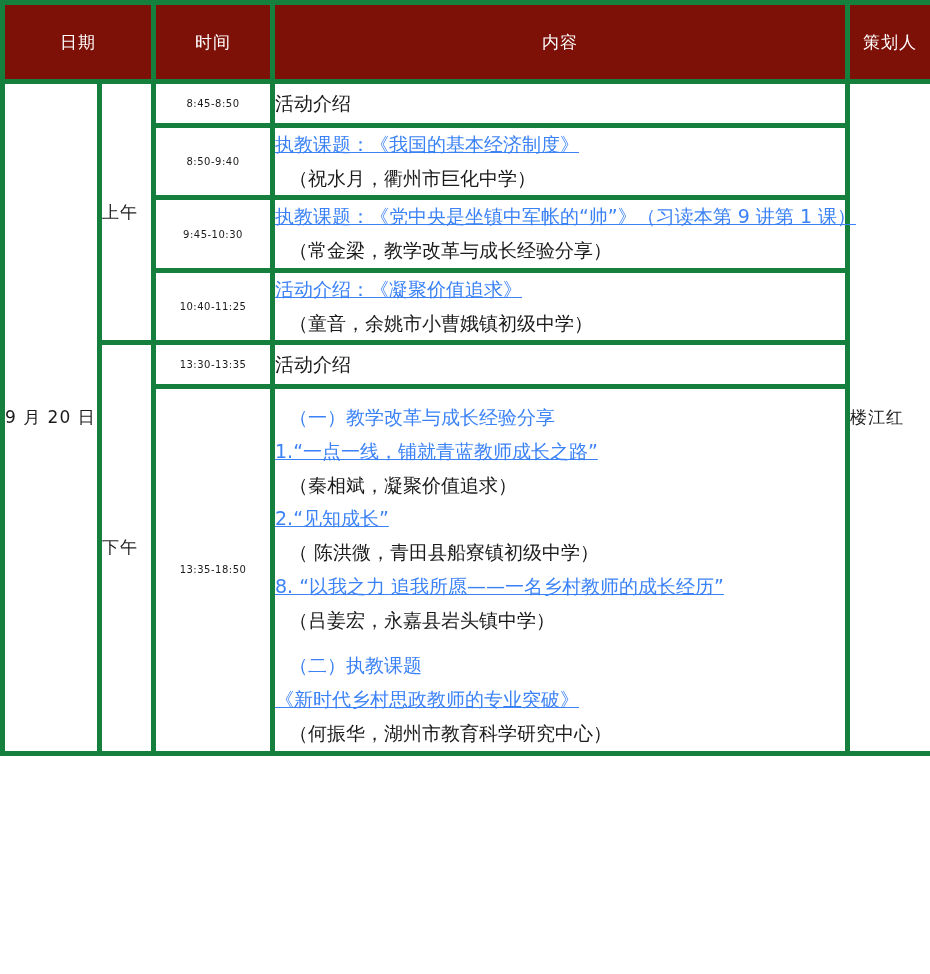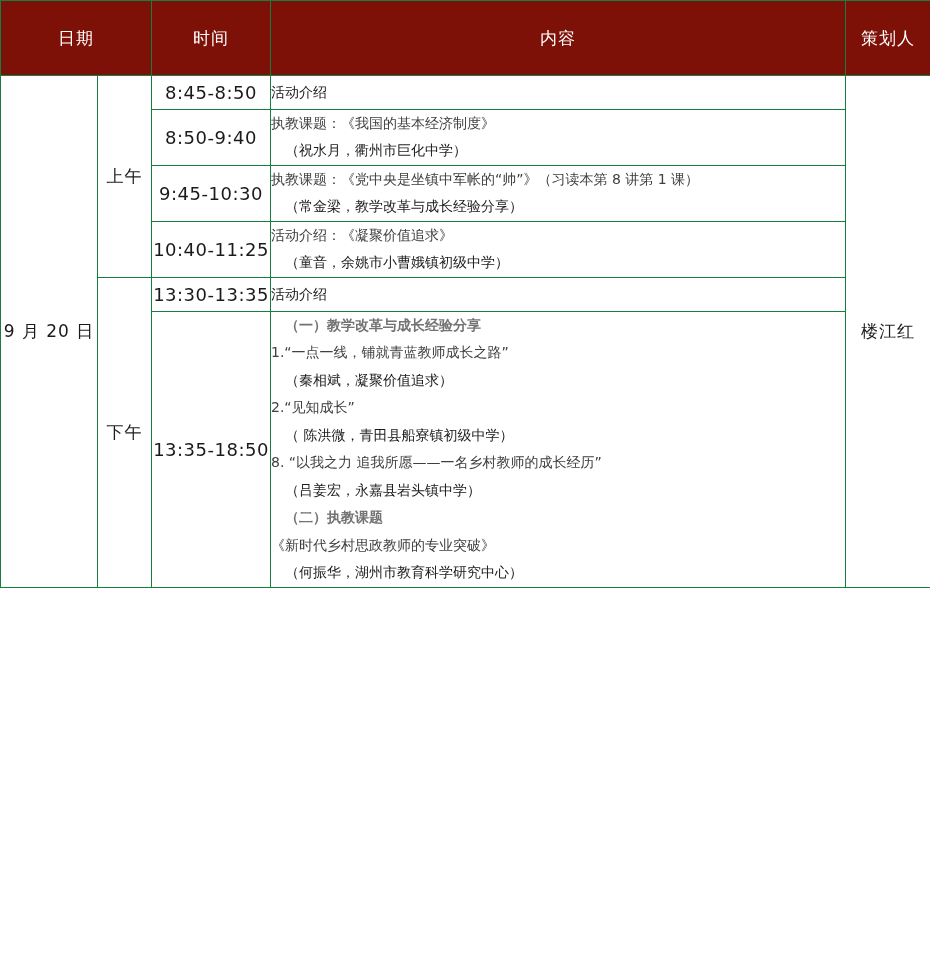--- a/index.html
+++ b/index.html
@@ -14,21 +14,21 @@
     overflow: hidden;
   }
   .schedule-table {
     border-collapse: collapse;
     width: 930px;
     table-layout: fixed;
     background: #ffffff;
   }
   .schedule-table td,
   .schedule-table th {
-    border: 1px solid #15803d;
+    border: 5px solid #15803d;
     padding: 0;
     vertical-align: middle;
     font-weight: normal;
   }
   
   thead th {
     background: #7d1007;
     color: #ffffff;
     font-size: 17px;
     font-weight: bold;
@@ -40,51 +40,51 @@
   .col-date   { width: 97px;  }
   .col-period { width: 54px;  }
   .col-time   { width: 119px; }
   .col-content{ width: 575px; }
   .col-owner  { width: 85px;  }
 
   
   .cell-date,
   .cell-period,
   .cell-owner {
-    text-align: center;
+    text-align: left;
     font-size: 17px;
     color: #1a1a1a;
     vertical-align: middle;
     letter-spacing: 1px;
   }
   .cell-time {
     text-align: center;
-    font-size: 18px;
+    font-size: 10px;
     color: #1a1a1a;
     vertical-align: middle;
     letter-spacing: 0.5px;
     white-space: nowrap;
   }
   .cell-content {
     text-align: left;
     padding: 10px 0 10px 14px;
     vertical-align: middle;
-    font-size: 14px;
+    font-size: 19px;
     color: #1a1a1a;
     line-height: 1.0;
   }
   .line {
     margin: 0;
     padding: 5px 0;
     white-space: nowrap;
     line-height: 1.25;
   }
-  .line.red      { color: #404040; }
+  .line.red      { color: #3b82f6; text-decoration: underline; }
   .line.black    { color: #1a1a1a; }
-  .line.bold     { color: #737373; font-weight: bold; }
+  .line.bold     { color: #3b82f6; font-weight: normal; margin-top: 12px; }
   .indent        { padding-left: 14px; }
   .row-simple td.cell-content { padding-top: 8px; padding-bottom: 8px; }
   .simple-text { padding: 0; margin: 0; line-height: 1.2; }
 </style>
 </head>
 <body>
 
 <table class="schedule-table">
   <colgroup>
     <col class="col-date">
@@ -114,21 +114,21 @@
       <tr>
         <td class="cell-time">8:50-9:40</td>
         <td class="cell-content">
           <div class="line red">执教课题：《我国的基本经济制度》</div>
           <div class="line black indent">（祝水月，衢州市巨化中学）</div>
         </td>
       </tr>
       <tr>
         <td class="cell-time">9:45-10:30</td>
         <td class="cell-content">
-          <div class="line red">执教课题：《党中央是坐镇中军帐的“帅”》（习读本第 8 讲第 1 课）</div>
+          <div class="line red">执教课题：《党中央是坐镇中军帐的“帅”》（习读本第 9 讲第 1 课）</div>
           <div class="line black indent">（常金梁，教学改革与成长经验分享）</div>
         </td>
       </tr>
       <tr>
         <td class="cell-time">10:40-11:25</td>
         <td class="cell-content">
           <div class="line red">活动介绍：《凝聚价值追求》</div>
           <div class="line black indent">（童音，余姚市小曹娥镇初级中学）</div>
         </td>
       </tr>

